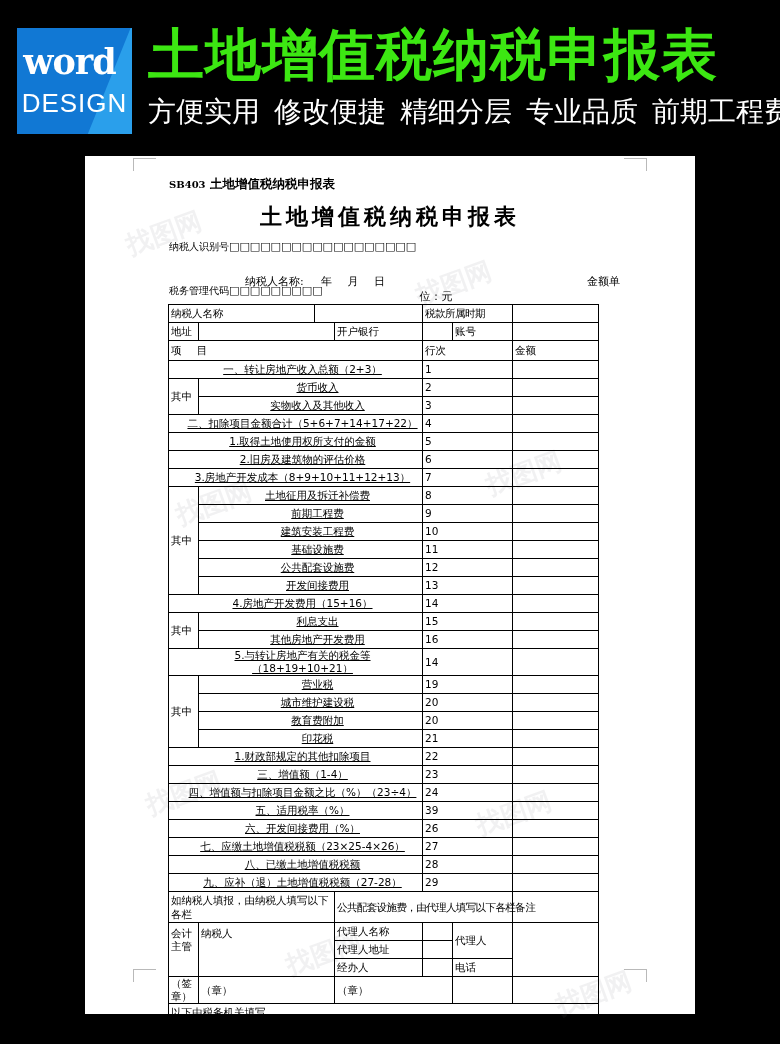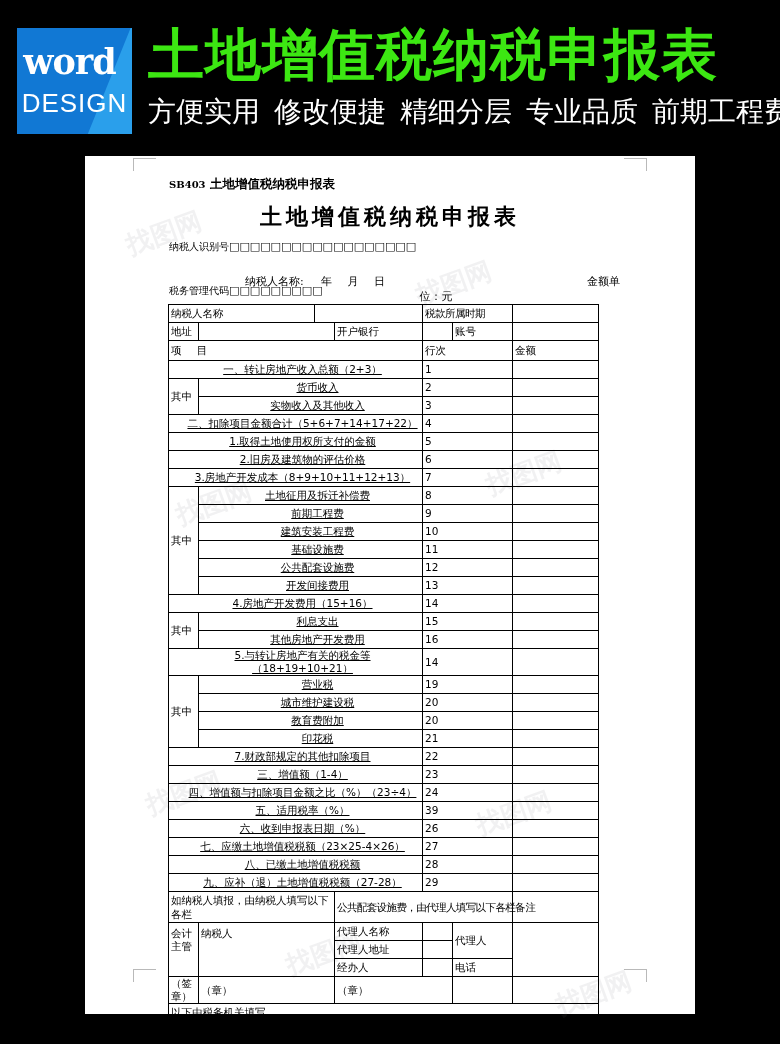--- a/index.html
+++ b/index.html
@@ -280,41 +280,41 @@
             <td class="lft" colspan="3">教育费附加</td>
             <td class="ctr" colspan="2">20</td>
             <td></td>
           </tr>
           <tr>
             <td class="lft" colspan="3">印花税</td>
             <td class="ctr" colspan="2">21</td>
             <td></td>
           </tr>
           <tr>
-            <td class="lft" colspan="4">7.财政部规定的其他扣除项目</td>
+            <td class="lft" colspan="4">1.财政部规定的其他扣除项目</td>
             <td class="ctr" colspan="2">22</td>
             <td></td>
           </tr>
           <tr>
             <td class="lft" colspan="4">三、增值额（1-4）</td>
             <td class="ctr" colspan="2">23</td>
             <td></td>
           </tr>
           <tr>
             <td class="lft" colspan="4">四、增值额与扣除项目金额之比（%）（23÷4）</td>
             <td class="ctr" colspan="2">24</td>
             <td></td>
           </tr>
           <tr>
             <td class="lft" colspan="4">五、适用税率（%）</td>
             <td class="ctr" colspan="2">39</td>
             <td></td>
           </tr>
           <tr>
-            <td class="lft" colspan="4">六、收到申报表日期（%）</td>
+            <td class="lft" colspan="4">六、开发间接费用（%）</td>
             <td class="ctr" colspan="2">26</td>
             <td></td>
           </tr>
           <tr>
             <td class="lft" colspan="4">七、应缴土地增值税税额（23×25-4×26）</td>
             <td class="ctr" colspan="2">27</td>
             <td></td>
           </tr>
           <tr>
             <td class="lft" colspan="4">八、已缴土地增值税税额</td>

